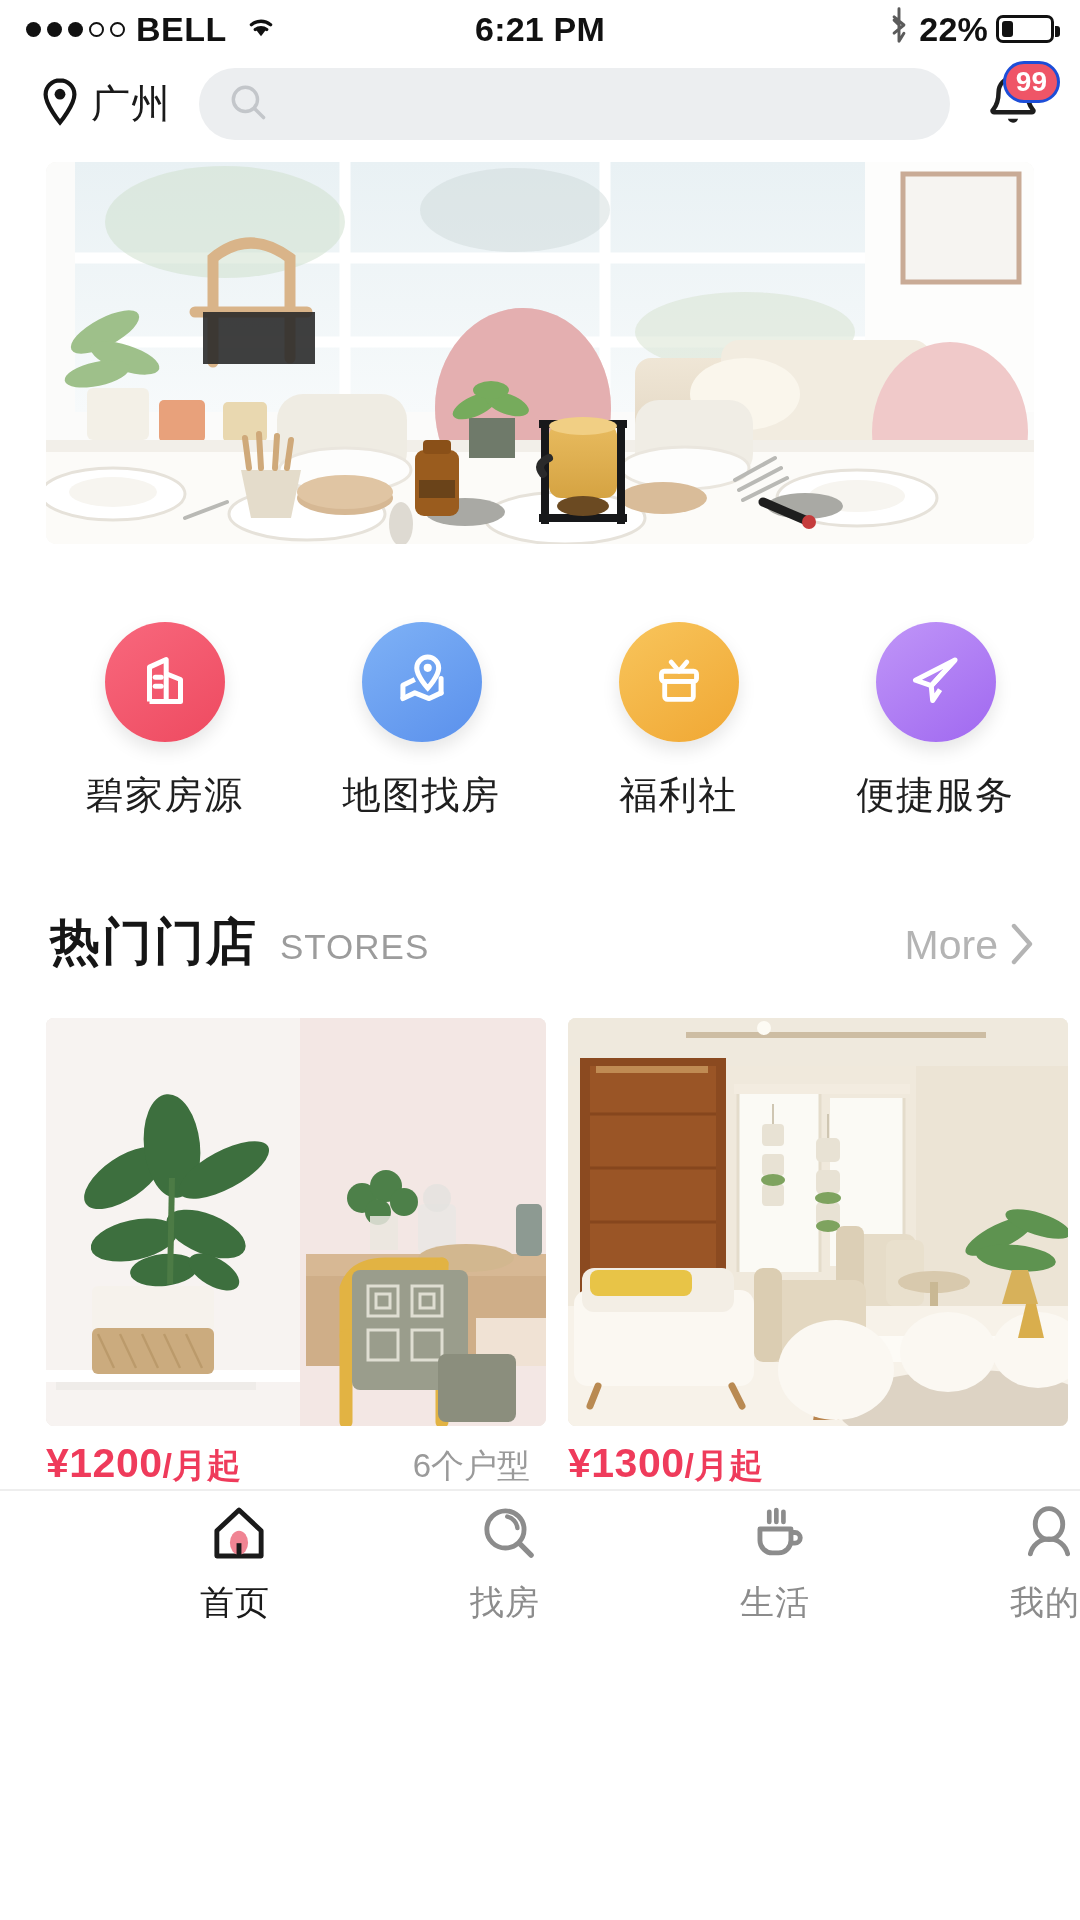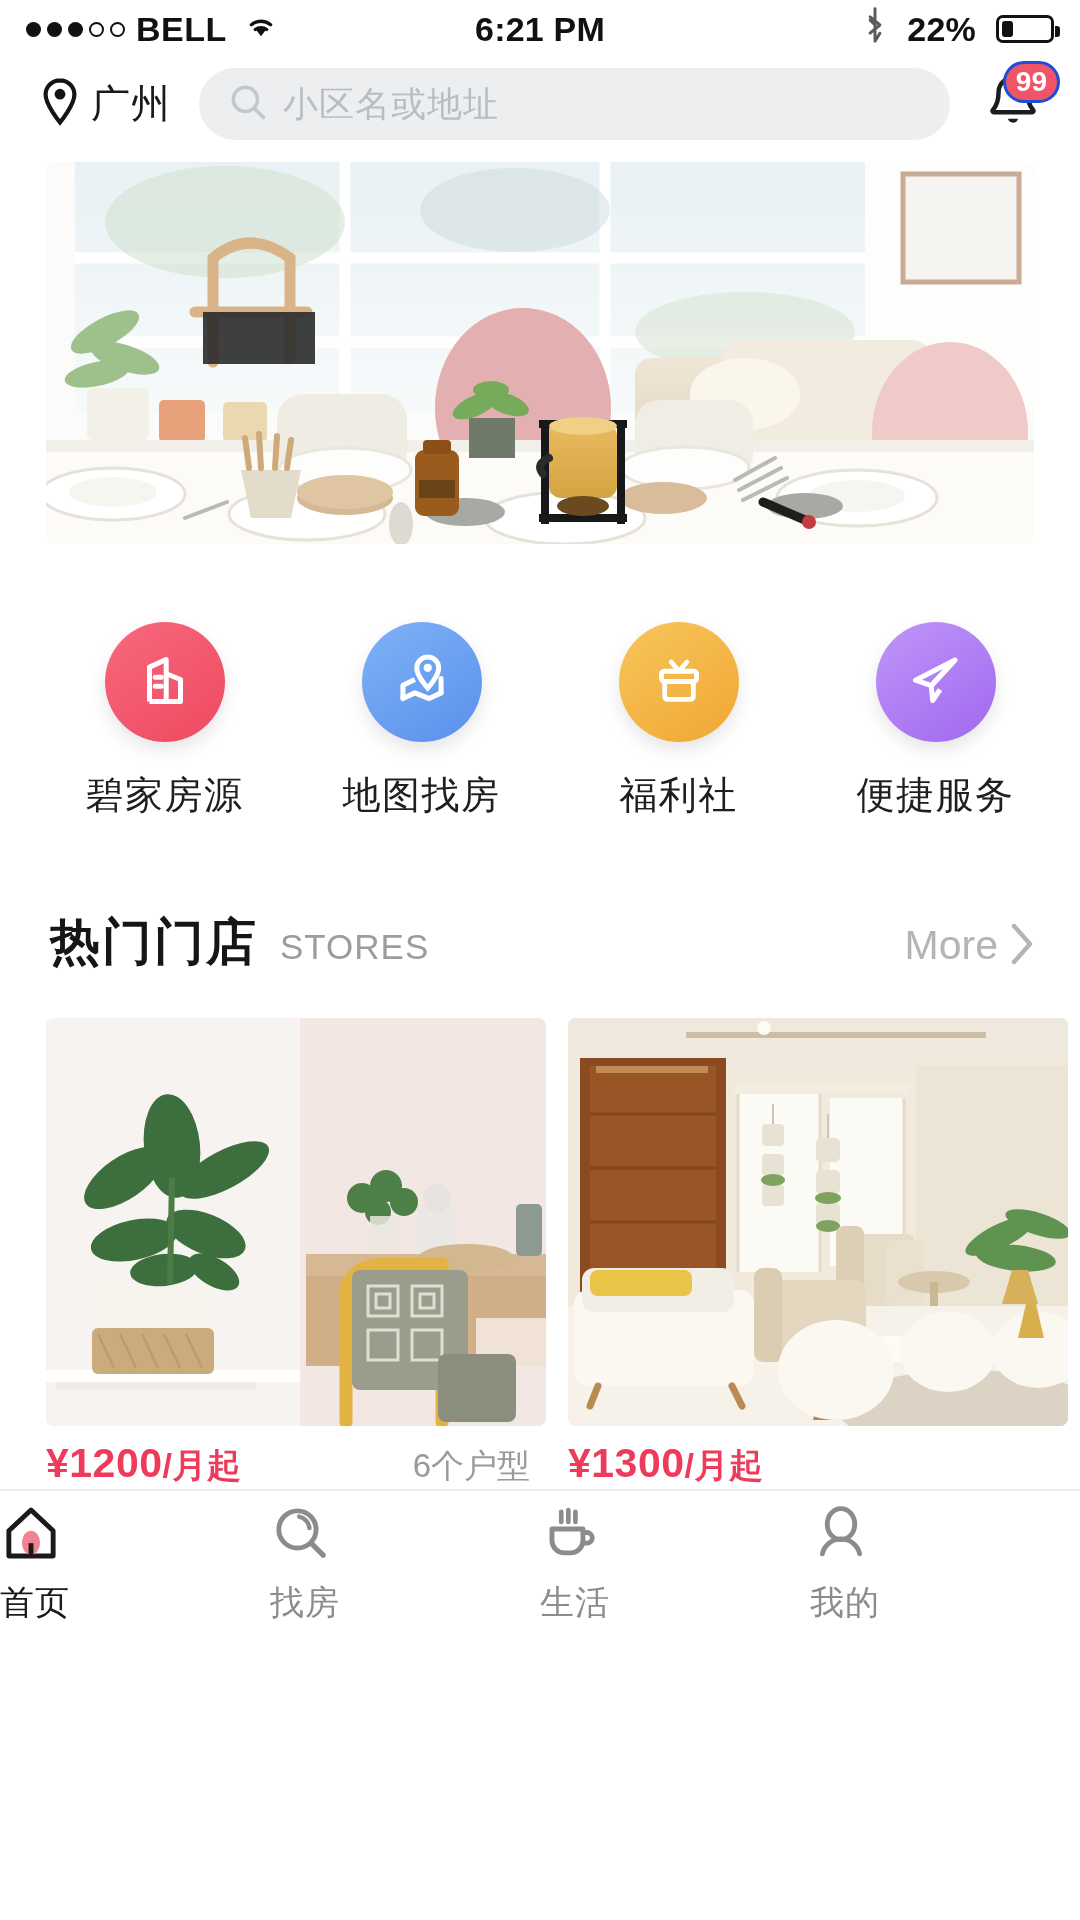--- a/index.html
+++ b/index.html
@@ -19,21 +19,21 @@
     color:#111; font-size:33px; font-weight:700;
     letter-spacing:.2px;
   }
   .sb-left { display:flex; align-items:center; gap:11px; flex:1 1 0; }
   .dots { display:flex; align-items:center; gap:6px; }
   .dot { width:15px; height:15px; border-radius:50%; background:#111; }
   .dot.hollow { background:transparent; border:2.5px solid #111; }
   .carrier { font-size:34px; font-weight:600; letter-spacing:.5px; }
   .wifi { margin-left:4px; display:inline-block; }
   .sb-center { flex:0 0 auto; font-size:34px; font-weight:600; text-align:center; }
-  .sb-right { flex:1 1 0; display:flex; align-items:center; justify-content:flex-end; gap:20px; }
+  .sb-right { flex:1 1 0; display:flex; align-items:center; justify-content:flex-end; gap:8px; }
   .batt-pct { font-size:34px; font-weight:600; }
   .battery { position:relative; width:58px; height:28px; border:3px solid #111; border-radius:7px; }
   .battery::after { content:""; position:absolute; right:-9px; top:8px; width:5px; height:11px; background:#111; border-radius:0 3px 3px 0; }
   .battery .fill { position:absolute; left:3px; top:3px; bottom:3px; width:22%; background:#111; border-radius:3px; }
 
   
   .header {
     flex:0 0 92px; height:92px;
     display:flex; align-items:center;
     padding:0 28px 0 38px; gap:18px;
@@ -107,21 +107,21 @@
   .card-types { font-size:33px; color:#9a9a9a; margin-left:auto; padding-right:16px; }
 
   
   .spacer { flex:1 1 auto; }
   .tabbar {
     flex:0 0 148px; height:148px;
     border-top:2px solid #eeeeee;
     background:#fff;
     display:flex; align-items:center;
   }
-  .tab { flex:1 1 0; display:flex; flex-direction:column; align-items:flex-start; gap:12px; }
+  .tab { flex:1 1 0; display:flex; flex-direction:column; align-items:flex-end; gap:12px; }
   .tab-label { font-size:34px; color:#8c8c8c; letter-spacing:1px; }
   .tab.active .tab-label { color:#1a1a1a; }
 </style>
 </head>
 <body>
 
 <div class="phone">
 
   <div class="statusbar">
     <div class="sb-left">
@@ -166,21 +166,20 @@
       <span class="loc-label">广州</span>
     </div>
 
     <div class="searchbar">
       <span>
         <svg width="38" height="38" viewBox="0 0 22 22">
           <circle cx="9.5" cy="9.5" r="7" fill="none" stroke="#c3c6ca" stroke-width="2"></circle>
           <line x1="14.6" y1="14.6" x2="20" y2="20" stroke="#c3c6ca" stroke-width="2" stroke-linecap="round"></line>
         </svg>
       </span>
-      <span class="search-ph">小区名或地址</span>
     </div>
 
     <div class="bell-wrap">
       <span>
         <svg width="64" height="66" viewBox="0 0 30 31">
           <path d="M15 4.2c-4.1 0-6.8 3-6.8 6.9 0 5.3-1.9 7.1-2.7 8.2-.3.4 0 1 .5 1h18c.5 0 .8-.6.5-1-.8-1.1-2.7-2.9-2.7-8.2 0-3.9-2.7-6.9-6.8-6.9z" fill="none" stroke="#1d1d1d" stroke-width="2.1" stroke-linejoin="round"></path>
           <path d="M15 2.3v2" stroke="#1d1d1d" stroke-width="2.1" stroke-linecap="round"></path>
           <path d="M12.6 23.4a2.5 2.5 0 0 0 4.8 0z" fill="#1d1d1d"></path>
         </svg>
       </span>

